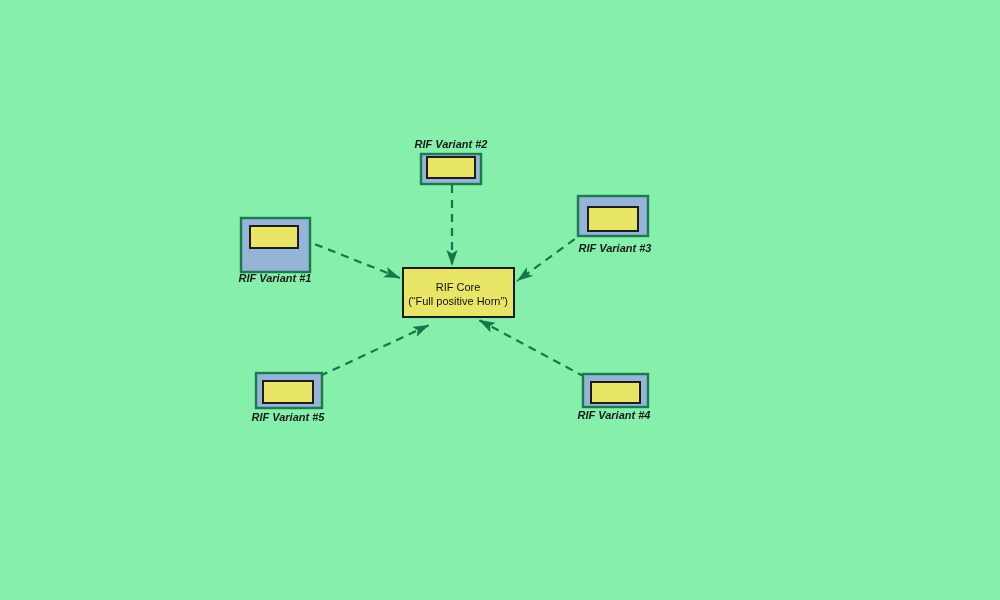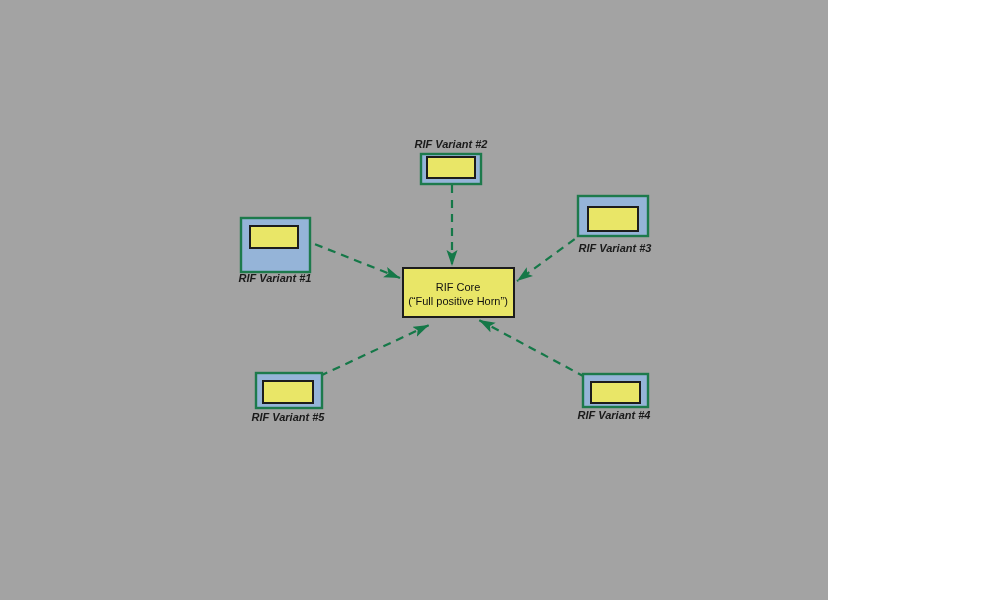--- a/index.html
+++ b/index.html
@@ -6,23 +6,23 @@
     margin: 0;
     padding: 0;
     background: #ffffff;
     width: 1000px;
     height: 600px;
     overflow: hidden;
     font-family: "Liberation Sans", sans-serif;
   }
   .page {
     position: relative;
-    width: 828px;
+    width: 1000px;
     height: 600px;
-    background: #a3a3a3;
+    background: #86efac;
   }
   svg { display: block; }
 
   .outer-box {
     fill: #95b4d8;
     stroke: #1d7a4c;
     stroke-width: 2.4;
   }
   .inner-box {
     fill: #e9e667;

